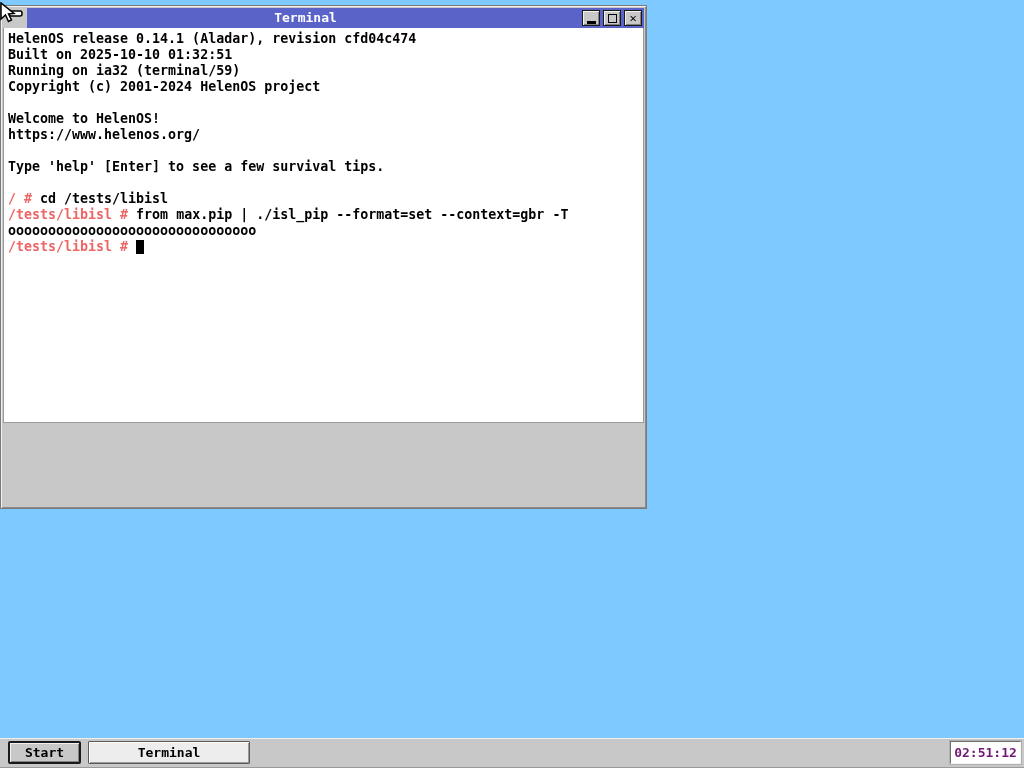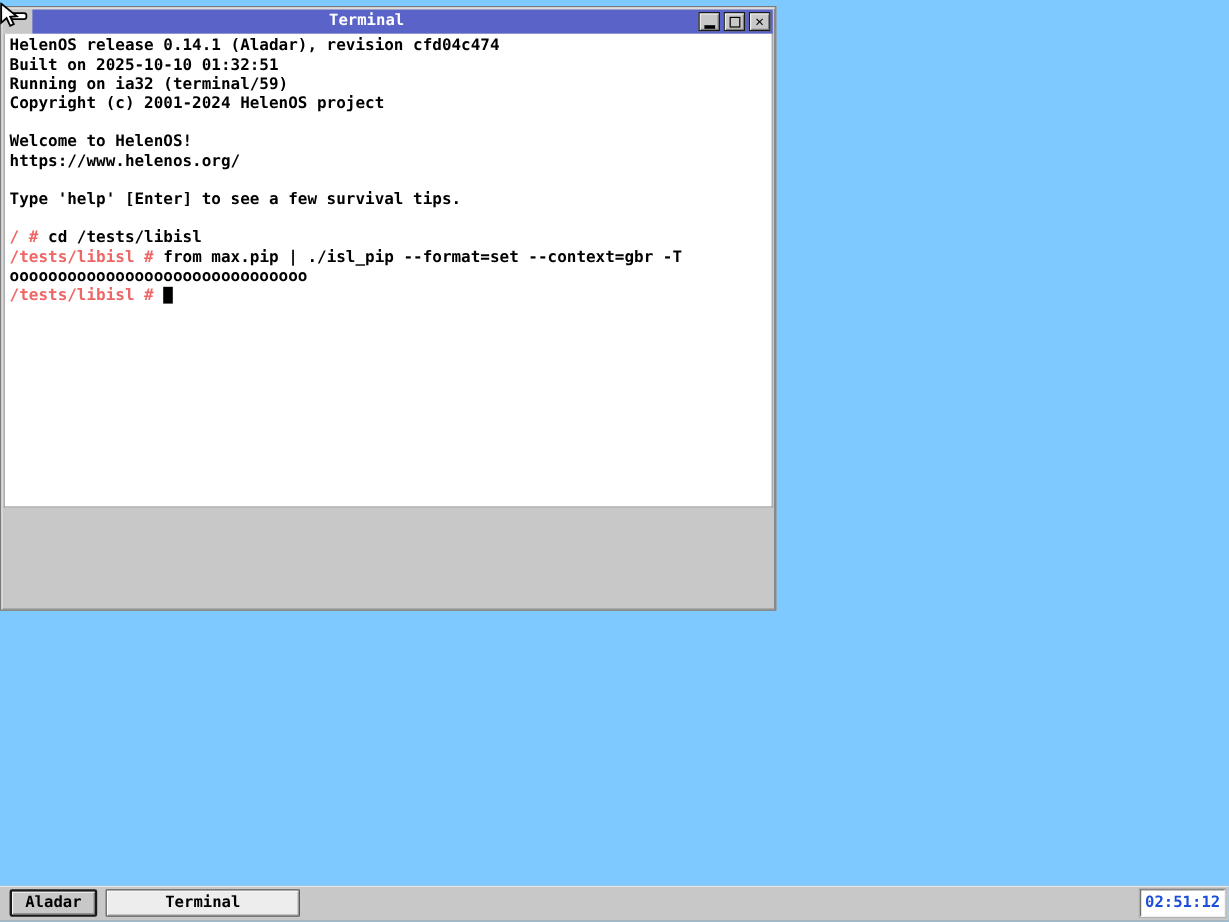--- a/index.html
+++ b/index.html
@@ -90,21 +90,21 @@
     border:1px solid #5a5a5a;border-radius:1px;
     box-shadow:inset 1px 1px 0 #ffffff, inset -1px -1px 0 #9a9a9a;
     font-family:inherit;font-size:13px;font-weight:bold;color:#000;
     text-align:center;line-height:20px;cursor:default;
   }
   .clock{
     position:absolute;right:3px;top:3px;width:71px;height:23px;
     background:var(--clock_bg);
     border:1px solid;border-color:#6e6e6e #f4f4f4 #f4f4f4 #6e6e6e;
     box-shadow:0 0 0 1px #b0b0b0;
-    font-size:13px;font-weight:bold;color:#1d4ed8;
+    font-size:13px;font-weight:bold;color:#701a75;
     text-align:center;line-height:21px;
   }
 </style>
 </head>
 <body>
 
 <div class="window">
   <div class="titlebar-row">
     <div class="sysmenu"></div>
     <div class="titlebar">
@@ -124,16 +124,16 @@
   </div>
   <div class="content"><div class="term-line"><span>HelenOS release 0.14.1 (Aladar), revision cfd04c474</span></div><div class="term-line"><span>Built on 2025-10-10 01:32:51</span></div><div class="term-line"><span>Running on ia32 (terminal/59)</span></div><div class="term-line"><span>Copyright (c) 2001-2024 HelenOS project</span></div><div class="term-line">&nbsp;</div><div class="term-line"><span>Welcome to HelenOS!</span></div><div class="term-line"><span>https://www.helenos.org/</span></div><div class="term-line">&nbsp;</div><div class="term-line"><span>Type 'help' [Enter] to see a few survival tips.</span></div><div class="term-line">&nbsp;</div><div class="term-line"><span class="red">/ #</span><span> cd /tests/libisl</span></div><div class="term-line"><span class="red">/tests/libisl #</span><span> from max.pip | ./isl_pip --format=set --context=gbr -T</span></div><div class="term-line"><span>ooooooooooooooooooooooooooooooo</span></div><div class="term-line"><span class="red">/tests/libisl #</span><span> </span><span class="cursor"></span></div></div>
 </div>
 
 <svg class="mouse-cursor" width="28" height="24" viewBox="0 0 28 24">
   <rect x="9" y="9" width="13" height="5" rx="2" fill="#ffffff" stroke="#000000" stroke-width="1.5"></rect>
   <polygon points="1,1 1,17 5.5,13 8.5,19.5 11.5,18 8.5,12 14,11.5" fill="#ffffff" stroke="#000000" stroke-width="1.5"></polygon>
 </svg>
 
 <div class="taskbar">
-  <button class="start-btn">Aladar</button>
+  <button class="start-btn">Start</button>
   <button class="task-win-btn">Terminal</button>
   <div class="clock">02:51:12</div>
 </div>
 
 </body></html>

